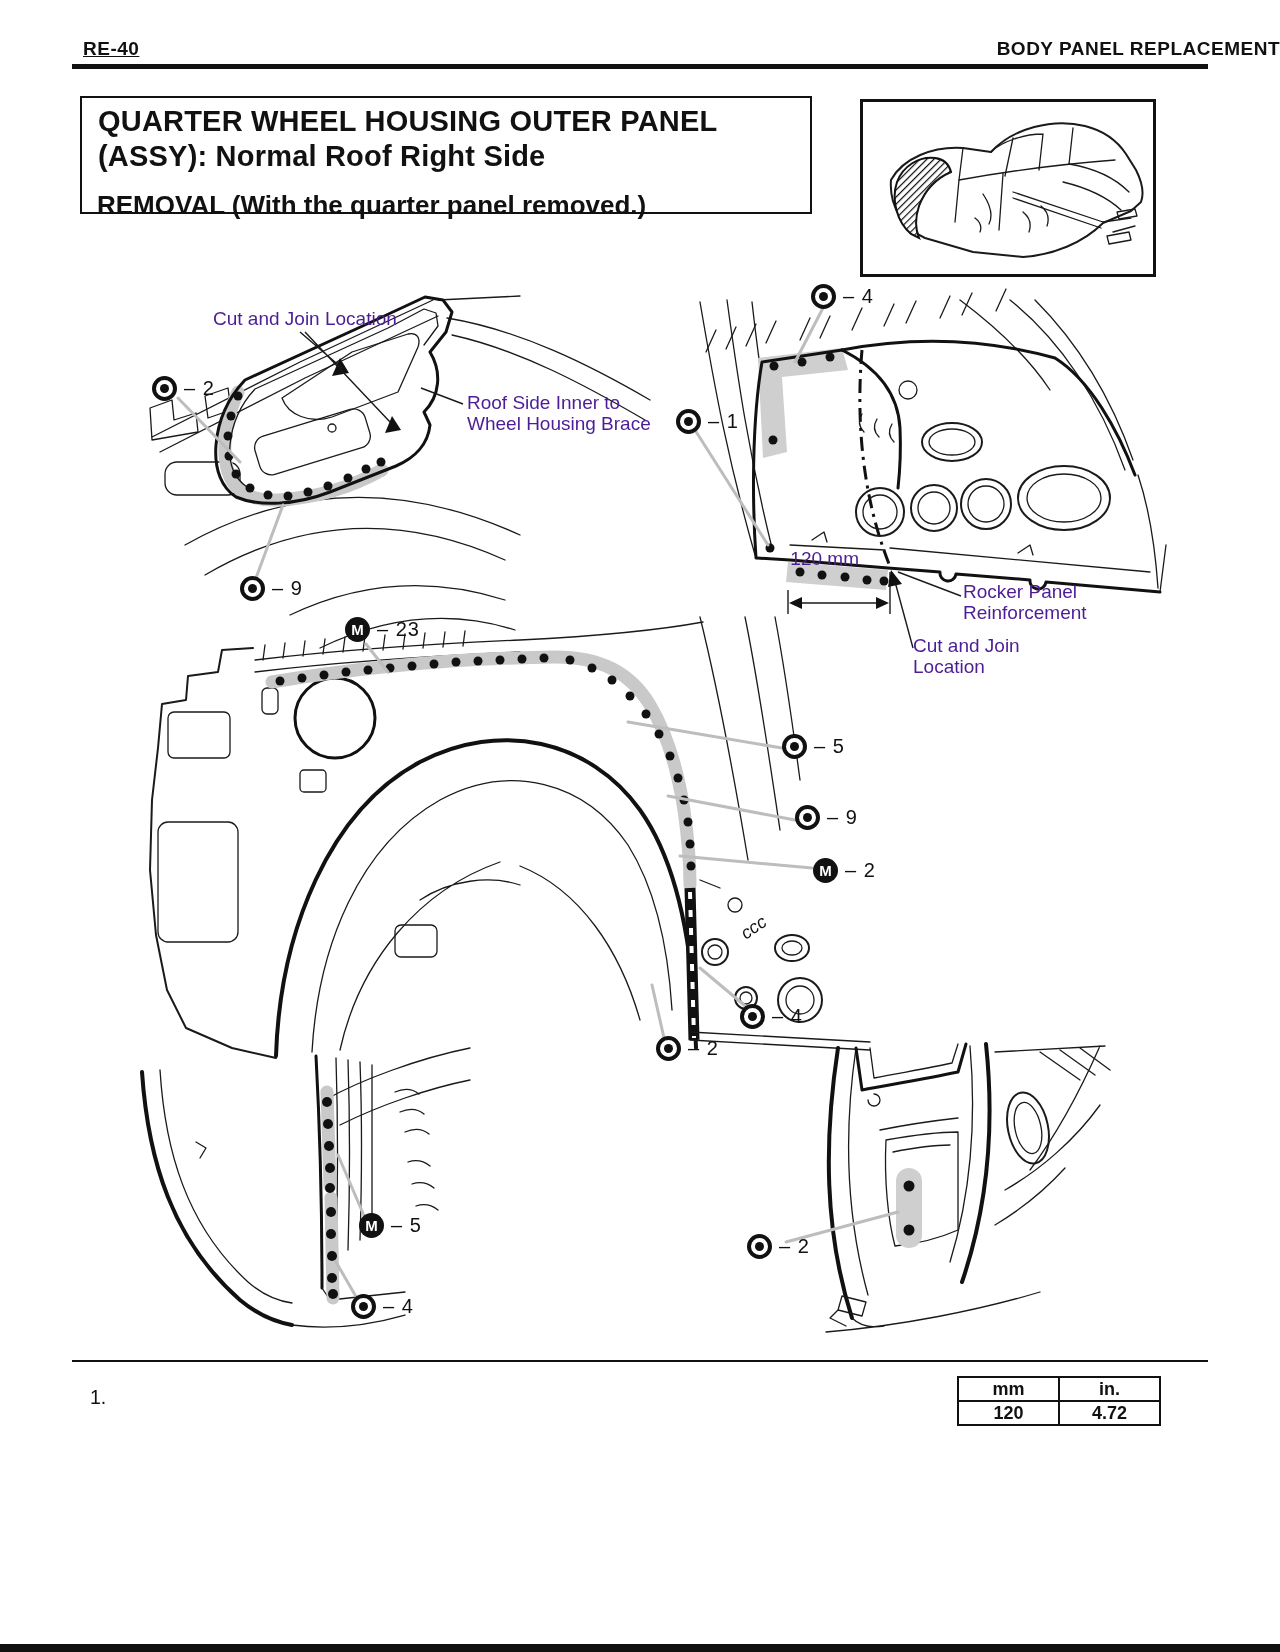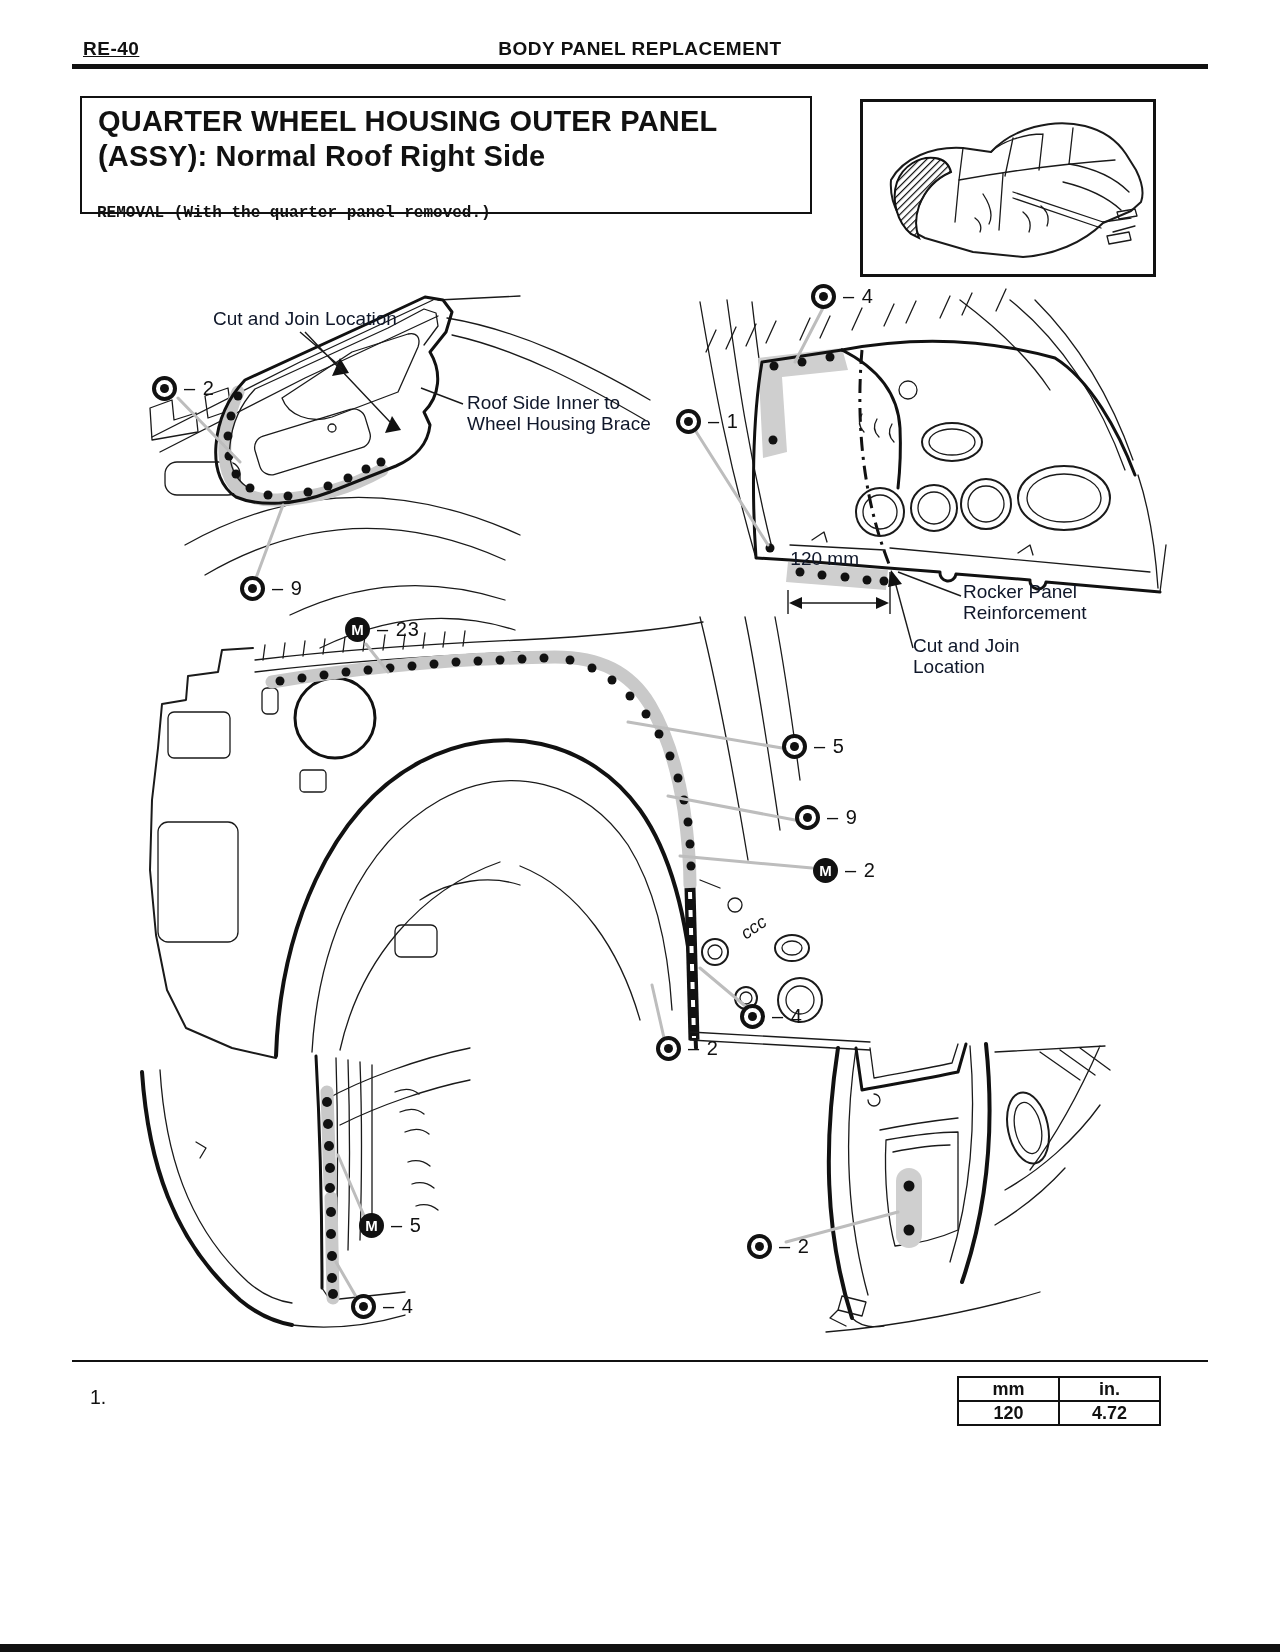--- a/index.html
+++ b/index.html
@@ -1,31 +1,31 @@
 <!DOCTYPE html>
 <html><head>
 <meta charset="utf-8">
 <style>
   html,body{margin:0;padding:0;background:#e8e8e8;}
   .page{position:relative;width:1280px;height:1652px;background:#ffffff;
         font-family:"Liberation Sans", sans-serif;color:#111;overflow:hidden;}
   .abs{position:absolute;}
   
   .page-code{left:83px;top:38px;font-size:19px;font-weight:bold;letter-spacing:0.5px;text-decoration:underline;}
-  .header-title{left:0;top:38px;width:1280px;text-align:center;font-size:19px;font-weight:bold;letter-spacing:0.5px;}
+  .header-title{left:0;top:38px;width:1280px;text-align:right;font-size:19px;font-weight:bold;letter-spacing:0.5px;}
   .header-rule{left:72px;top:64px;width:1136px;height:5px;background:#111;}
   
   .title-box{left:80px;top:96px;width:732px;height:118px;border:2.5px solid #111;box-sizing:border-box;
              padding:6px 16px 0 16px;}
   .title-box div{font-size:29px;font-weight:bold;line-height:35px;letter-spacing:0.2px;}
-  .section-heading{left:97px;top:204px;font-size:16px;font-weight:bold;font-family:Liberation Mono, monospace;}
+  .section-heading{left:97px;top:190px;font-size:26px;font-weight:bold;}
   
   .car-inset{left:860px;top:99px;width:296px;height:178px;border:3px solid #111;box-sizing:border-box;background:#fff;}
   
-  .lbl{position:absolute;font-size:19px;line-height:21px;color:#0f172a;white-space:nowrap;}
+  .lbl{position:absolute;font-size:19px;line-height:21px;color:#4c1d95;white-space:nowrap;}
   
   .callout{position:absolute;display:flex;align-items:center;font-size:20px;color:#111;white-space:nowrap;}
   .callout .txt{margin-left:7px;letter-spacing:1px;}
   .spot{width:25px;height:25px;border:4px solid #111;border-radius:50%;background:#fff;
         display:flex;align-items:center;justify-content:center;box-sizing:border-box;flex:none;}
   .spot::after{content:"";width:9px;height:9px;border-radius:50%;background:#111;}
   .mig{width:25px;height:25px;border-radius:50%;background:#111;color:#fff;font-weight:bold;font-size:15px;
        display:flex;align-items:center;justify-content:center;box-sizing:border-box;flex:none;}
   
   .sep-rule{left:72px;top:1360px;width:1136px;height:2px;background:#111;}

